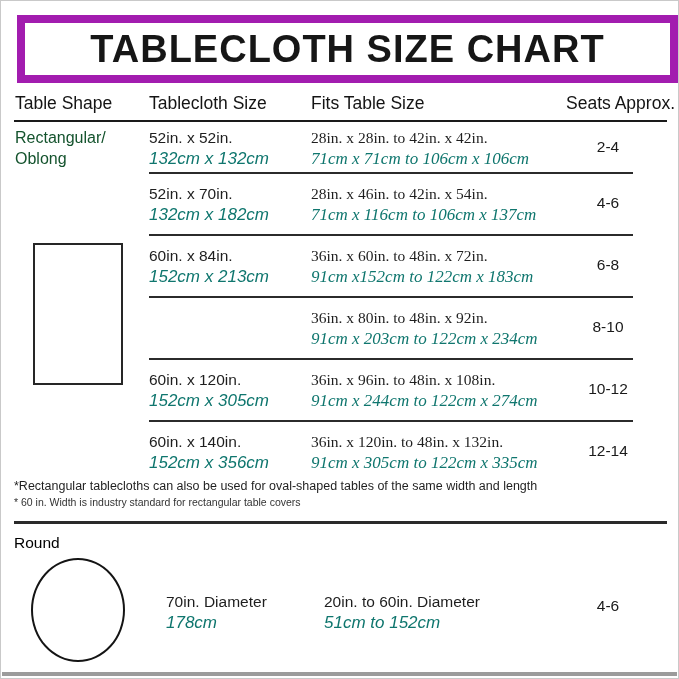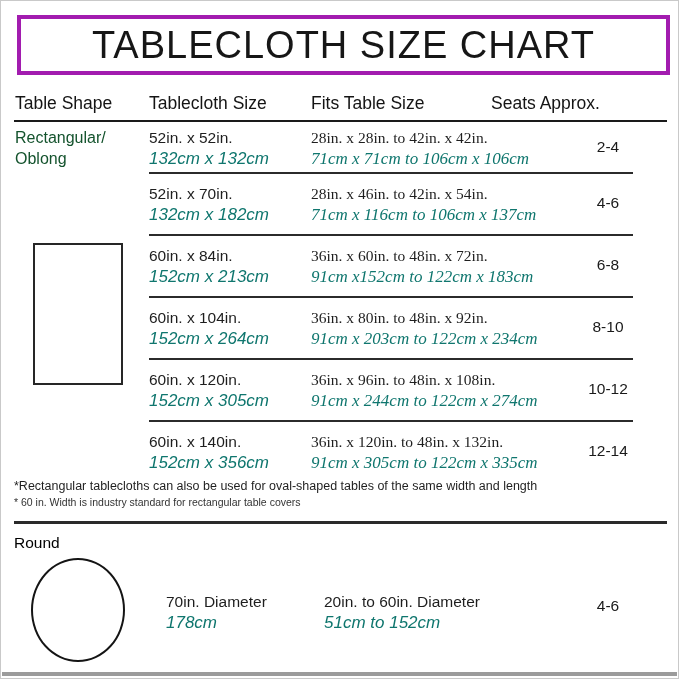--- a/index.html
+++ b/index.html
@@ -3,30 +3,30 @@
 <meta charset="utf-8">
 <style>
   html,body{margin:0;padding:0;}
   body{
     width:679px;height:679px;position:relative;background:#ffffff;
     font-family:"Liberation Sans", sans-serif;color:#1c1c1c;overflow:hidden;
     box-sizing:border-box;border:1px solid #c9c9c9;
   }
   .title-box{
     position:absolute;left:16px;top:14px;width:645px;height:52px;
-    border:4px solid #a21caf;display:flex;align-items:center;justify-content:center;
+    border:8px solid #a21caf;display:flex;align-items:center;justify-content:center;font-weight:bold;
   }
   .title-box .t{
     font-size:38px;letter-spacing:1px;color:#161616;white-space:nowrap;
   }
   .hdr{position:absolute;top:92px;font-size:17.5px;color:#141414;}
   .h-shape{left:14px;}
   .h-size{left:148px;}
   .h-fits{left:310px;}
-  .h-seats{left:490px;width:167px;text-align:left;}
+  .h-seats{left:507px;width:167px;text-align:right;}
   .header-line{position:absolute;left:13px;width:653px;top:119px;border-top:2px solid #1a1a1a;}
 
   .row{position:absolute;left:0;width:679px;}
   .r1{top:122px;height:49px;}
   .r2{top:171px;height:62px;}
   .r3{top:233px;height:62px;}
   .r4{top:295px;height:62px;}
   .r5{top:357px;height:62px;}
   .r6{top:419px;height:62px;}
   .row.sep::before{
@@ -106,24 +106,20 @@
     <div class="cm">152cm x 213cm</div>
   </div>
   <div class="c-fits">
     <div class="in">36in. x 60in. to 48in. x 72in.</div>
     <div class="cm">91cm x152cm to 122cm x 183cm</div>
   </div>
   <div class="c-seats">6-8</div>
 </div>
 
 <div class="row r4 sep">
-  <div class="c-size">
-    <div class="in">60in. x 104in.</div>
-    <div class="cm">152cm x 264cm</div>
-  </div>
   <div class="c-fits">
     <div class="in">36in. x 80in. to 48in. x 92in.</div>
     <div class="cm">91cm x 203cm to 122cm x 234cm</div>
   </div>
   <div class="c-seats">8-10</div>
 </div>
 
 <div class="row r5 sep">
   <div class="c-size">
     <div class="in">60in. x 120in.</div>

